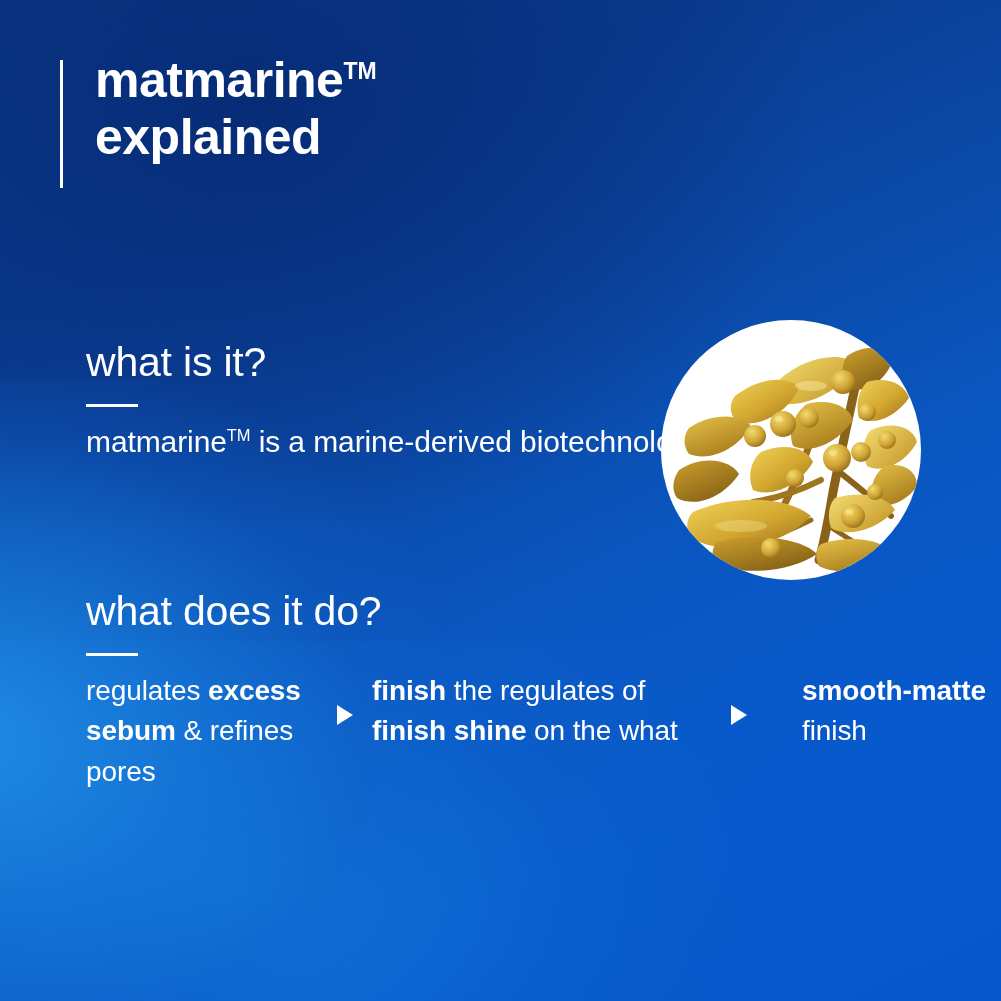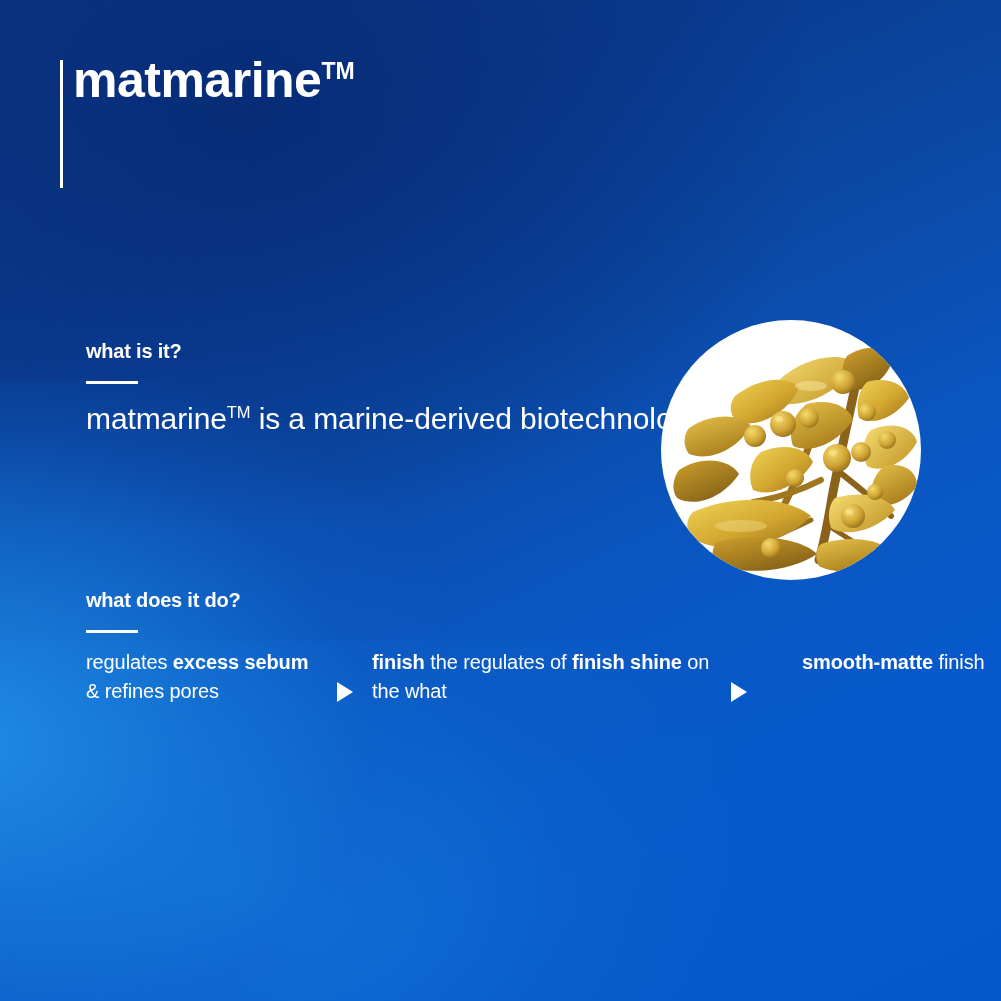--- a/index.html
+++ b/index.html
@@ -66,40 +66,40 @@
     align-items:flex-start;
   }
   .title-rule {
     width:3px;
     height:128px;
     background:#ffffff;
     flex:none;
     margin-top:8px;
   }
   .title-text {
-    margin-left:10px;
+    margin-left:32px;
     font-size:50px;
     font-weight:700;
     line-height:1.14;
     letter-spacing:-0.5px;
     white-space:nowrap;
   }
   .title-text sup {
     font-size:0.46em;
     font-weight:700;
     vertical-align:super;
     line-height:0;
     letter-spacing:0;
   }
 
   
   .section { position:absolute; }
   .sec-heading {
-    font-size:20px;
-    font-weight:700;
+    font-size:41px;
+    font-weight:400;
     letter-spacing:-0.2px;
     line-height:1.1;
   }
   .sec-divider {
     width:52px;
     height:3px;
     background:#ffffff;
     margin-top:19px;
     margin-bottom:15px;
   }
@@ -118,21 +118,21 @@
   #what-is-it { left:86px; top:340px; }
   #what-does-it-do { left:86px; top:589px; }
 
   
   .benefits {
     display:flex;
     align-items:flex-start;
     margin-top:2px;
   }
   .benefit-col {
-    font-size:20px;
+    font-size:28px;
     font-weight:400;
     line-height:1.44;
     letter-spacing:-0.1px;
   }
   .benefit-col b { font-weight:700; }
   .col-1 { width:232px; }
   .col-2 { width:340px; }
   .col-3 { width:215px;margin-left:36px; }
 
   .arrow-sep {
@@ -167,20 +167,21 @@
 
   <div class="bg-base"></div>
   <div class="bg-dark-top"></div>
   <div class="bg-glow-bottom"></div>
   <div class="bg-glow-left"></div>
 
   <div class="title-block">
     <div class="title-rule"></div>
     <div class="title-text">
       <span>matmarine</span><sup>TM</sup><br>
+      <span>explained</span>
     </div>
   </div>
 
   <div class="section" id="what-is-it">
     <div class="sec-heading">what is it?</div>
     <div class="sec-divider"></div>
     <div class="sec-body">
       <span>matmarine</span><sup>TM</sup><span> is a marine-derived biotechnological ingredient</span>
     </div>
   </div>

